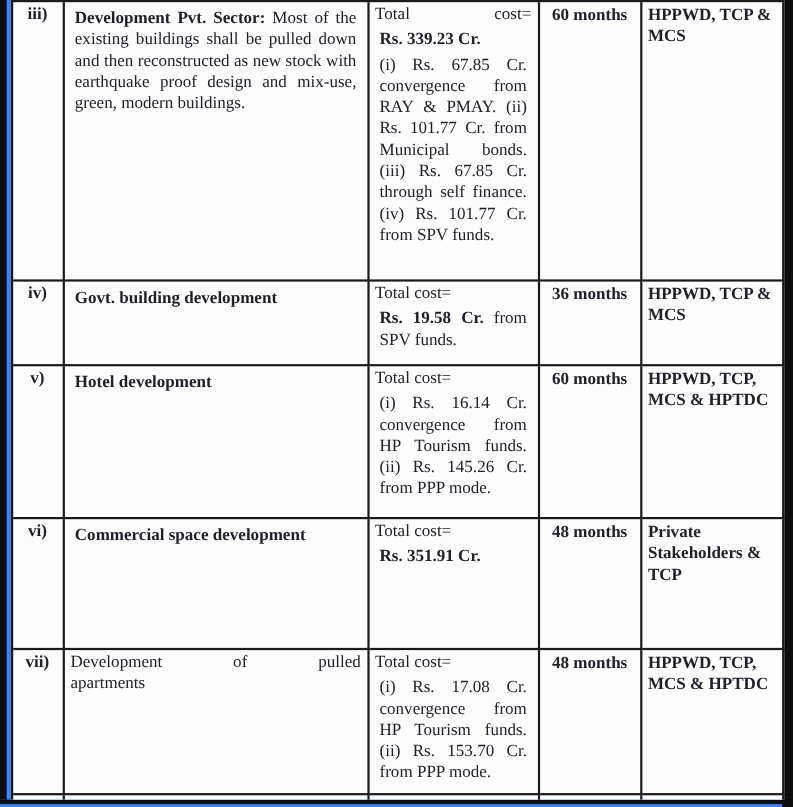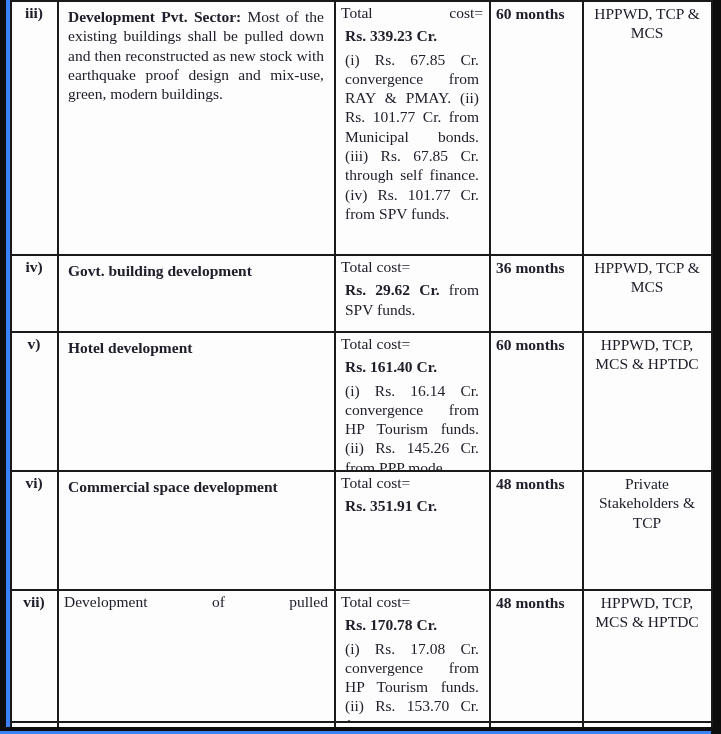--- a/index.html
+++ b/index.html
@@ -38,22 +38,22 @@
     overflow: hidden;
     font-size: 15.5px;
     line-height: 19.3px;
     vertical-align: top;
   }
   .cell p { margin: 4px; }
   .b { font-weight: normal; }
   .just { text-align: justify; }
   .ta-spread { text-align: justify; text-align-last: justify; }
   .num { text-align: center; font-weight: bold; }
-  .months { text-align: left; font-weight: bold; padding-top: 2px; }
-  .agency { text-align: center; font-weight: normal; padding-top: 2px; }
+  .months { text-align: center; font-weight: bold; padding-top: 2px; }
+  .agency { text-align: left; font-weight: bold; padding-top: 2px; }
   .stub { border-bottom: none; padding: 0; }
 </style>
 </head>
 <body>
 
 <div class="page">
   <div class="bar-left"></div>
   <div class="bar-right"></div>
   <div class="bar-bottom"></div>
 
@@ -77,37 +77,36 @@
 
     <div class="row">
       <div class="cell num">iv)</div>
       <div class="cell desc">
         <p class="just">
           <b>Govt. building development</b><span></span>
         </p>
       </div>
       <div class="cell cost">
         <div class="b">Total cost=</div>
-        <p class="just"><b>Rs. 29.62 Cr.</b><span> from SPV funds.</span></p>
+        <p class="just"><b>Rs. 19.58 Cr.</b><span> from SPV funds.</span></p>
         <p class="just"></p>
       </div>
       <div class="cell months">36 months</div>
       <div class="cell agency">HPPWD, TCP &amp; MCS</div>
     </div>
 
     <div class="row">
       <div class="cell num">v)</div>
       <div class="cell desc">
         <p class="just">
           <b>Hotel development</b><span></span>
         </p>
       </div>
       <div class="cell cost">
         <div class="b">Total cost=</div>
-        <p class="just"><b>Rs. 161.40 Cr.</b><span></span></p>
         <p class="just">(i) Rs. 16.14 Cr. convergence from HP Tourism funds. (ii) Rs. 145.26 Cr. from PPP mode.</p>
       </div>
       <div class="cell months">60 months</div>
       <div class="cell agency">HPPWD, TCP, MCS &amp; HPTDC</div>
     </div>
 
     <div class="row">
       <div class="cell num">vi)</div>
       <div class="cell desc">
         <p class="just">
@@ -119,24 +118,24 @@
         <p class="just"><b>Rs. 351.91 Cr.</b><span></span></p>
       </div>
       <div class="cell months">48 months</div>
       <div class="cell agency">Private Stakeholders &amp; TCP</div>
     </div>
 
     <div class="row">
       <div class="cell num">vii)</div>
       <div class="cell desc">
         <div class="b ta-spread">Development of pulled</div>
+        <div class="b">apartments</div>
       </div>
       <div class="cell cost">
         <div class="b">Total cost=</div>
-        <p class="just"><b>Rs. 170.78 Cr.</b><span></span></p>
         <p class="just">(i) Rs. 17.08 Cr. convergence from HP Tourism funds. (ii) Rs. 153.70 Cr. from PPP mode.</p>
       </div>
       <div class="cell months">48 months</div>
       <div class="cell agency">HPPWD, TCP, MCS &amp; HPTDC</div>
     </div>
 
     <div class="row">
       <div class="cell stub"></div>
       <div class="cell stub"></div>
       <div class="cell stub"></div>

